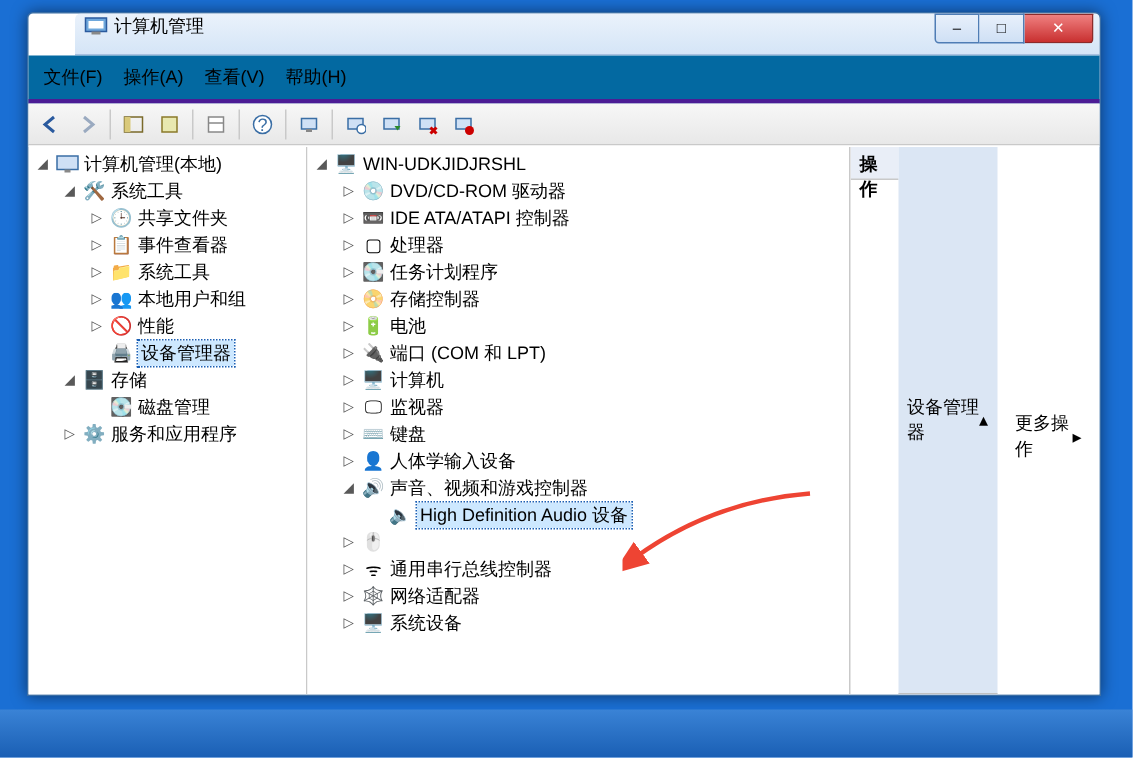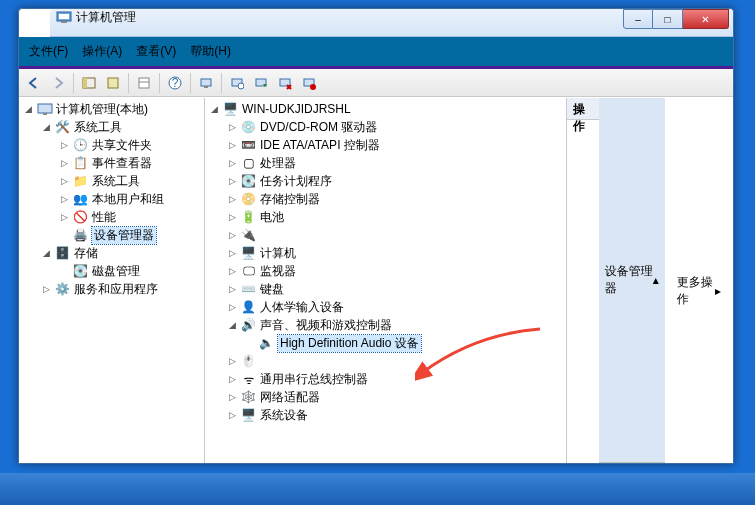--- a/index.html
+++ b/index.html
@@ -301,20 +301,21 @@
                 <div class="row">
                   <span class="exp">▷</span>
                   <span class="icon">🔋</span>
                   <span class="lbl">电池</span>
                 </div>
               </li>
             <li>
                 <div class="row">
                   <span class="exp">▷</span>
                   <span class="icon">🔌</span>
+                  <span class="lbl">端口 (COM 和 LPT)</span>
                 </div>
               </li>
             <li>
                 <div class="row">
                   <span class="exp">▷</span>
                   <span class="icon">🖥️</span>
                   <span class="lbl">计算机</span>
                 </div>
               </li>
             <li>

